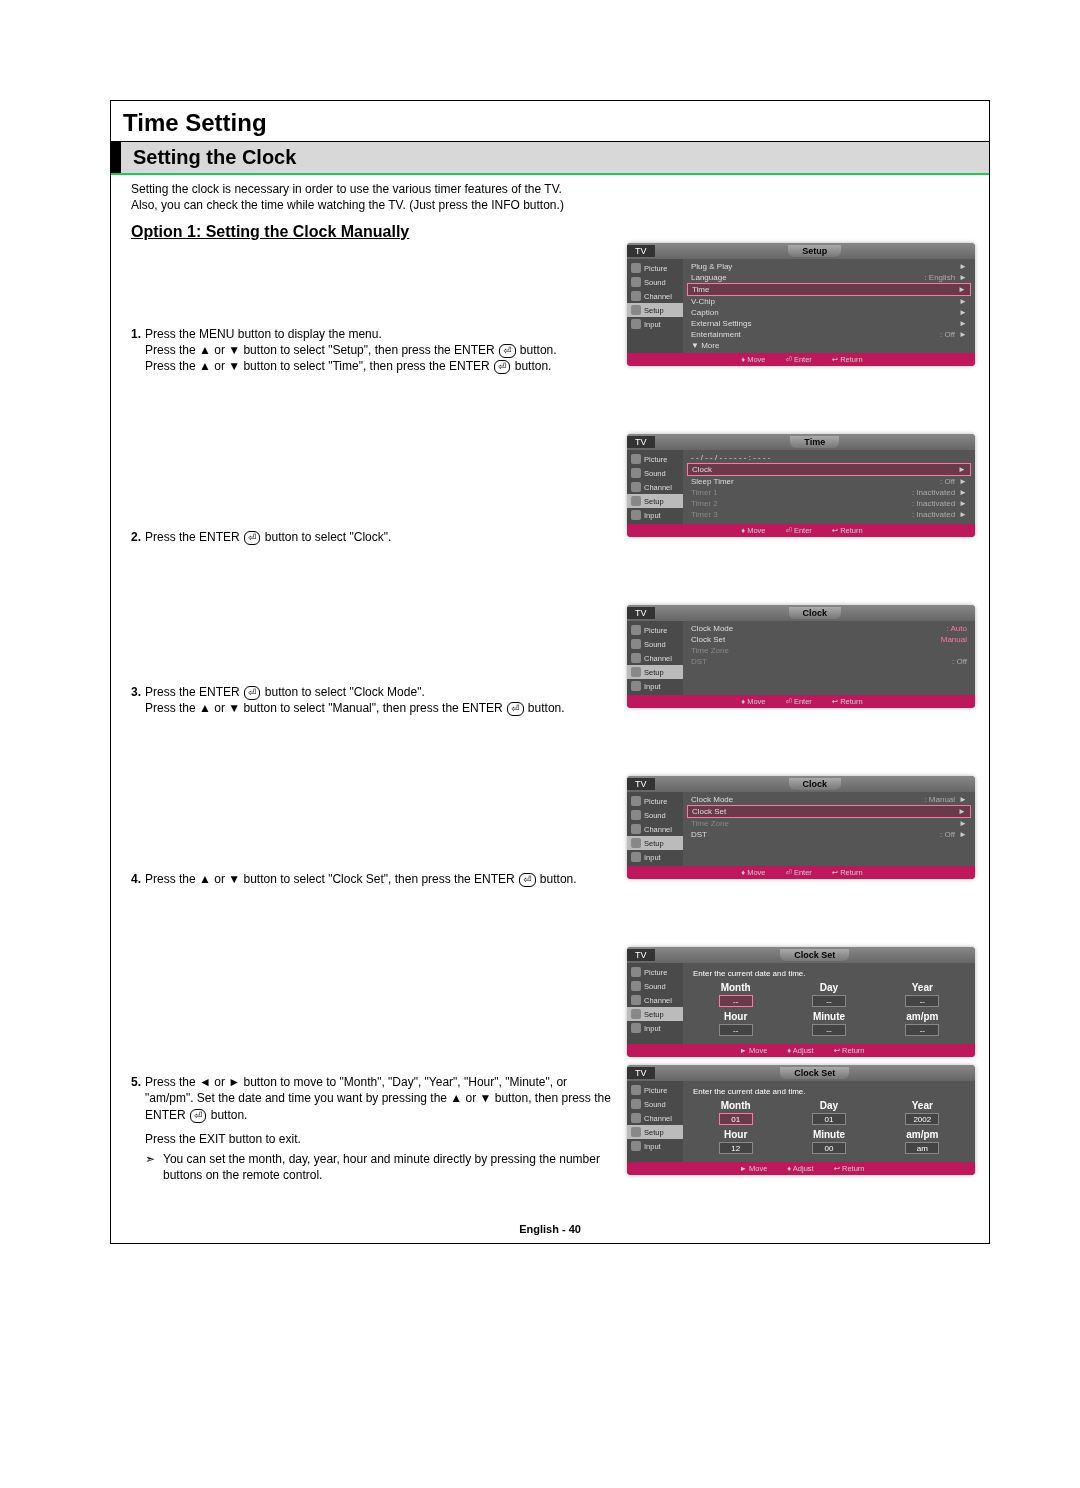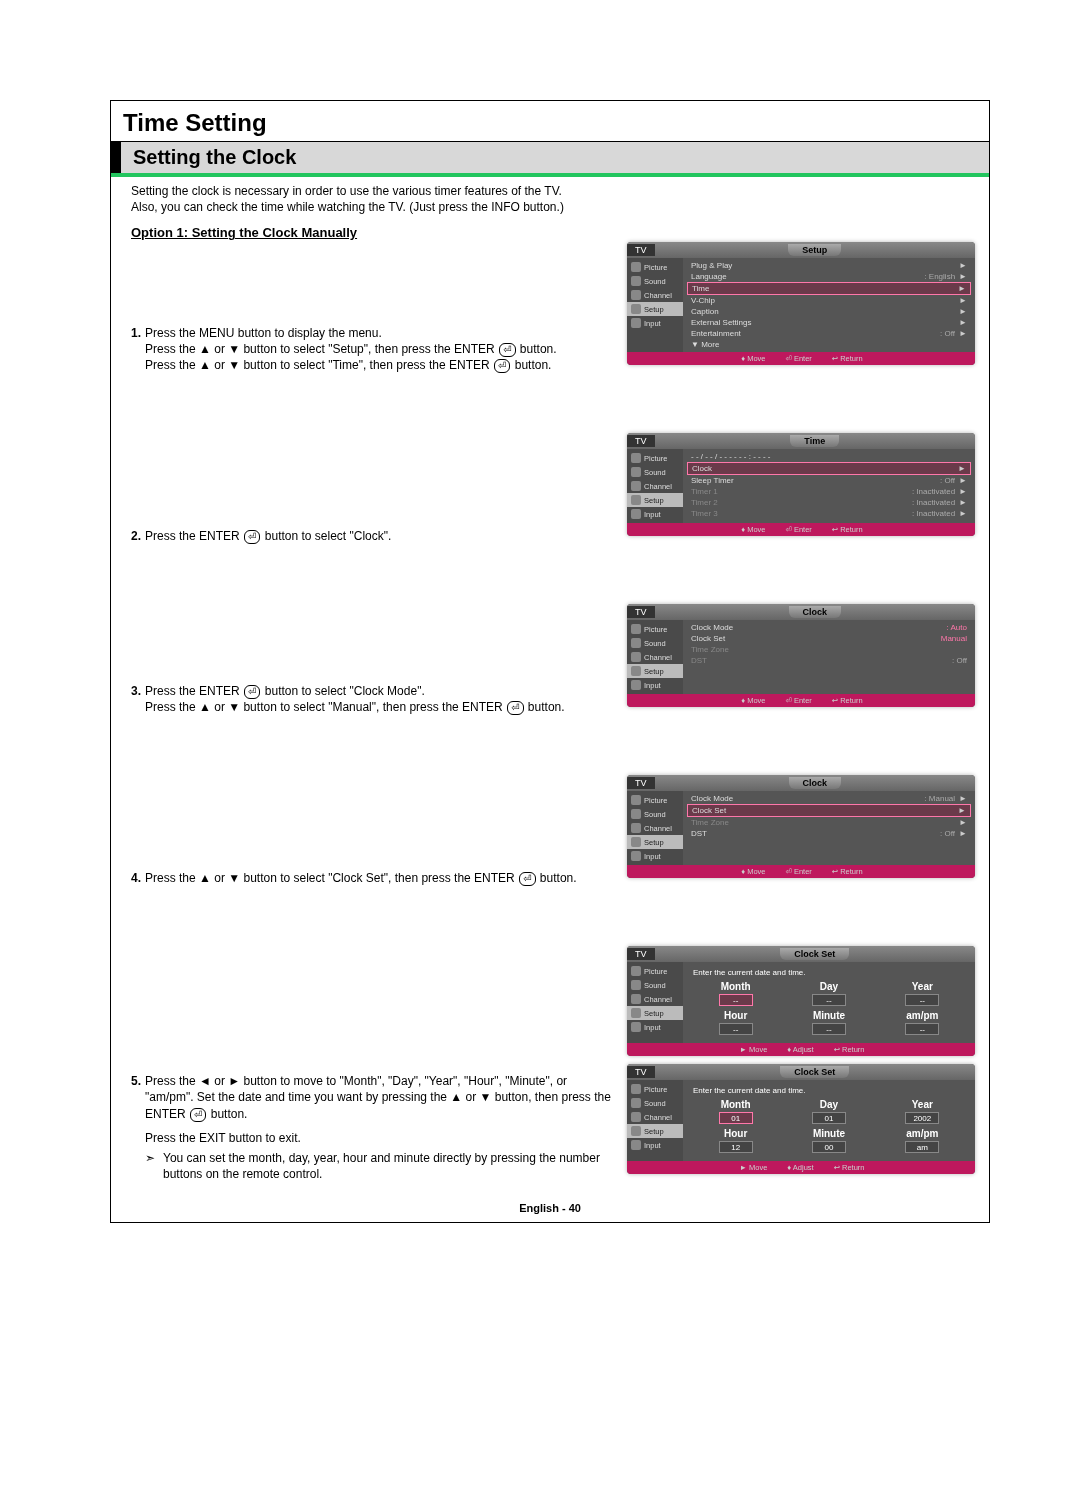--- a/index.html
+++ b/index.html
@@ -1,22 +1,22 @@
 <!DOCTYPE html>
 <html><head>
 <meta charset="utf-8">
 <style>
 *{box-sizing:border-box;margin:0;padding:0;}
 body{background:#fff;font-family:Arial,Helvetica,sans-serif;font-size:12px;color:#000;width:1080px;margin:0 auto;}
 .page{border:1px solid #000;margin:100px 90px 40px 110px;padding:0;}
-.title-block{border-bottom:4px solid #22c55e;}
+.title-block{border-bottom:2px solid #22c55e;}
 .main-title{font-size:24px;font-weight:bold;padding:8px 12px 4px 12px;}
 .sub-title-bar{background:#d8d8d8;border-top:1px solid #000;padding:4px 12px;font-size:20px;font-weight:bold;border-left:10px solid #000;}
 .intro{padding:6px 14px 6px 20px;font-size:12px;line-height:1.35;}
-.option-title{font-weight:bold;text-decoration:underline;padding:4px 14px 2px 20px;font-size:13px;}
+.option-title{font-weight:bold;text-decoration:underline;padding:4px 14px 2px 20px;font-size:16px;}
 .steps{padding:0 14px 10px 34px;}
 .step-row{display:flex;align-items:flex-end;margin-bottom:60px;}
 .step-text{flex:1;padding-right:14px;font-size:12px;line-height:1.35;}
 .enter-icon{display:inline-block;border:1px solid #000;border-radius:6px;padding:0 3px;font-size:10px;line-height:12px;margin:0 1px;}
 .note{padding-left:18px;position:relative;margin-top:4px;}
 .note::before{content:"➣";position:absolute;left:0;top:0;}
 
 .osd{width:348px;background:#555;border-radius:4px;overflow:hidden;font-size:9px;color:#fff;margin-bottom:8px;box-shadow:0 0 4px rgba(0,0,0,.3);}
 .osd-head{display:flex;align-items:center;background:linear-gradient(#888,#666);height:16px;}
 .osd-head .tv{background:#333;color:#fff;padding:1px 8px;font-size:9px;}
@@ -36,21 +36,21 @@
 .panel .dim{color:#888;}
 .foot{background:#be185d;display:flex;justify-content:center;gap:18px;font-size:7.5px;padding:2px 0;color:#ccc;}
 .foot span::before{content:"";display:inline-block;width:0;height:0;margin-right:2px;}
 .cs-body{padding:4px 6px;}
 .cs-msg{font-size:8px;padding:2px 4px 4px;}
 .cs-grid{display:flex;justify-content:space-around;margin-bottom:4px;}
 .cs-col{text-align:center;}
 .cs-col .hdr{font-size:10px;font-weight:bold;margin-bottom:2px;}
 .cs-col .box{border:1px solid #888;background:#444;width:34px;height:12px;font-size:8px;line-height:12px;display:inline-block;}
 .cs-col .box.sel{border:1px solid #f7a;background:#6a3a4a;}
-.footnote{text-align:center;font-size:11px;font-weight:bold;padding-bottom:8px;}
+.footnote{text-align:center;font-size:11px;font-weight:bold;margin-top:20px;padding-bottom:8px;}
 .step-num{font-weight:bold;margin-left:-14px;padding-right:4px;}
 </style>
 </head>
 <body>
 
 <div class="page">
   <div class="title-block">
     <div class="main-title">Time Setting</div>
     <div class="sub-title-bar">Setting the Clock</div>
   </div>

